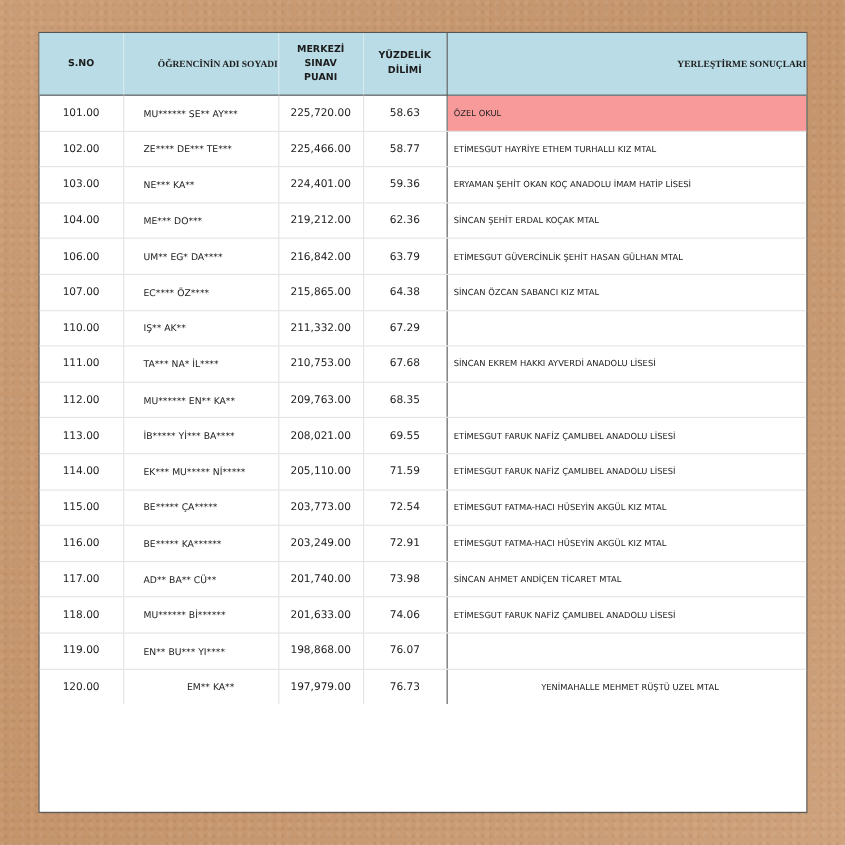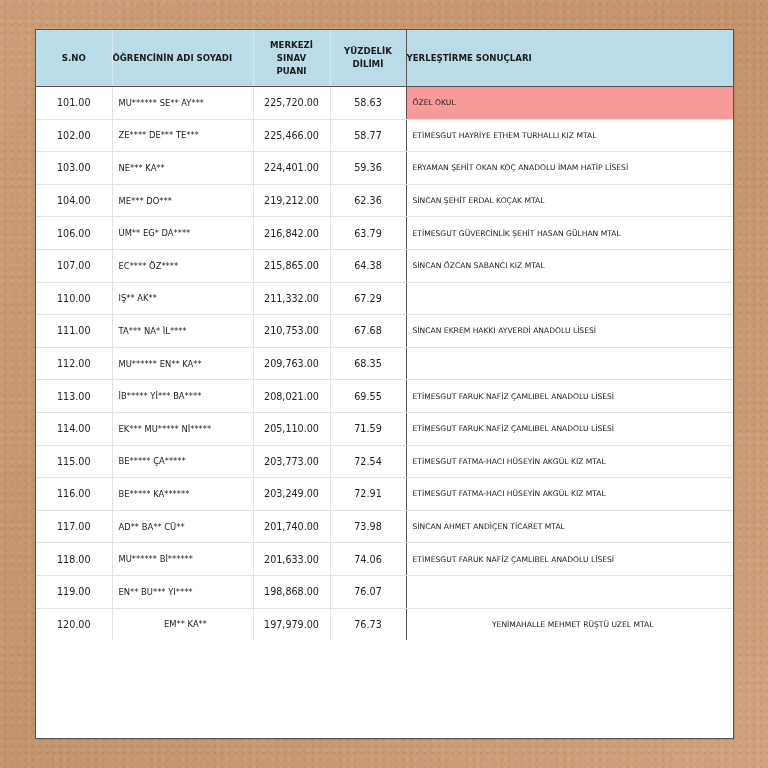--- a/index.html
+++ b/index.html
@@ -35,34 +35,34 @@
     background: #b9dce6;
     height: 56px;
     padding: 0;
     font-size: 8.6px;
     font-weight: bold;
     color: #1c1c1c;
     line-height: 13px;
     border-right: 1px solid #d8e9ee;
     border-bottom: 1px solid #555;
   }
-  thead th.left { text-align: left; padding-left: 0; }
+  thead th.left { text-align: right; padding-left: 0; font-family: Liberation Serif, serif; }
   thead th.sep { border-right: 1px solid #555; }
   tbody td {
     height: 31.6px;
     padding: 0;
     font-size: 9.6px;
     color: #222;
     border-bottom: 1px solid #e3e3e3;
     border-right: 1px solid #e3e3e3;
     white-space: nowrap;
     overflow: hidden;
   }
   tbody td.num { text-align: center; }
-  tbody td.name { text-align: left; padding-left: 6px; font-size: 8.4px; }
+  tbody td.name { text-align: left; padding-left: 18px; font-size: 8.4px; }
   tbody td.school { text-align: left; padding-left: 6px; font-size: 7.6px; border-left: 1px solid #555; border-right: none; margin-top: 36px; }
   tbody td.pct { border-right: none; }
   tbody tr.highlight td.school { background: #f99a9a; }
   tbody tr:last-child td { border-bottom: none; text-align: center; }
 </style>
 </head>
 <body>
 
 <div class="table-wrap">
   <table>

